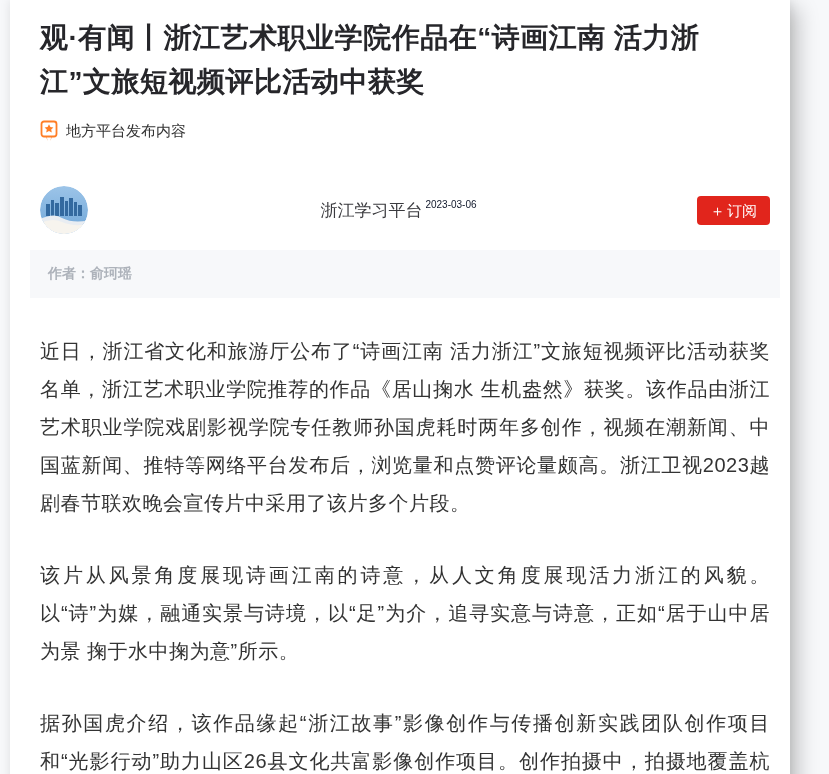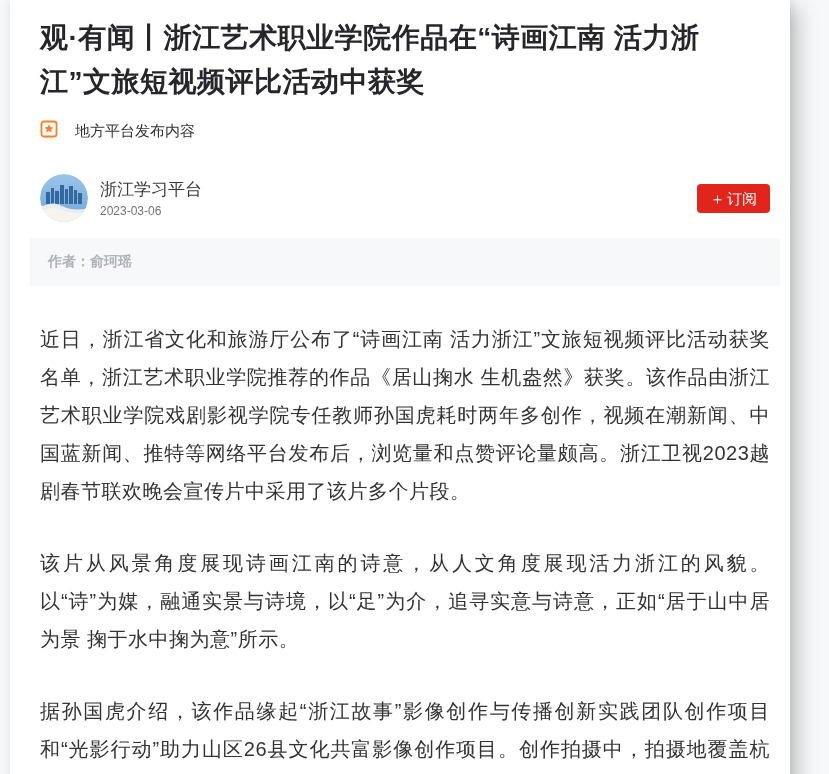--- a/index.html
+++ b/index.html
@@ -24,22 +24,22 @@
     font-size: 28px;
     line-height: 44px;
     font-weight: 600;
     color: #26262a;
     letter-spacing: 0.5px;
     margin-bottom: 16px;
   }
   .badge-row {
     display: flex;
     align-items: center;
-    gap: 17px;
-    margin-bottom: 32px;
+    gap: 8px;
+    margin-bottom: 44px;
   }
   .badge-row .badge-label {
     font-size: 15px;
     color: #333333;
   }
   .publisher-row {
     display: flex;
     align-items: center;
     margin-bottom: 16px;
   }
@@ -48,32 +48,32 @@
     height: 48px;
     border-radius: 50%;
     overflow: hidden;
     flex: 0 0 auto;
     cursor: pointer;
   }
   .pub-meta {
     margin-left: 12px;
     flex: 1 1 auto;
     display: flex;
-    flex-direction: column;
+    flex-direction: row;
     justify-content: center;
     gap: 3px;
   }
   .pub-name {
     font-size: 17px;
     color: #3a3a3e;
     cursor: pointer;
   }
   .pub-date {
-    font-size: 12px;
-    color: #737373;
+    font-size: 10px;
+    color: #0f172a;
   }
   .subscribe-btn {
     flex: 0 0 auto;
     background: #e1251c;
     color: #ffffff;
     border: none;
     border-radius: 4px;
     font-size: 15px;
     line-height: 1;
     padding: 7px 13px;

